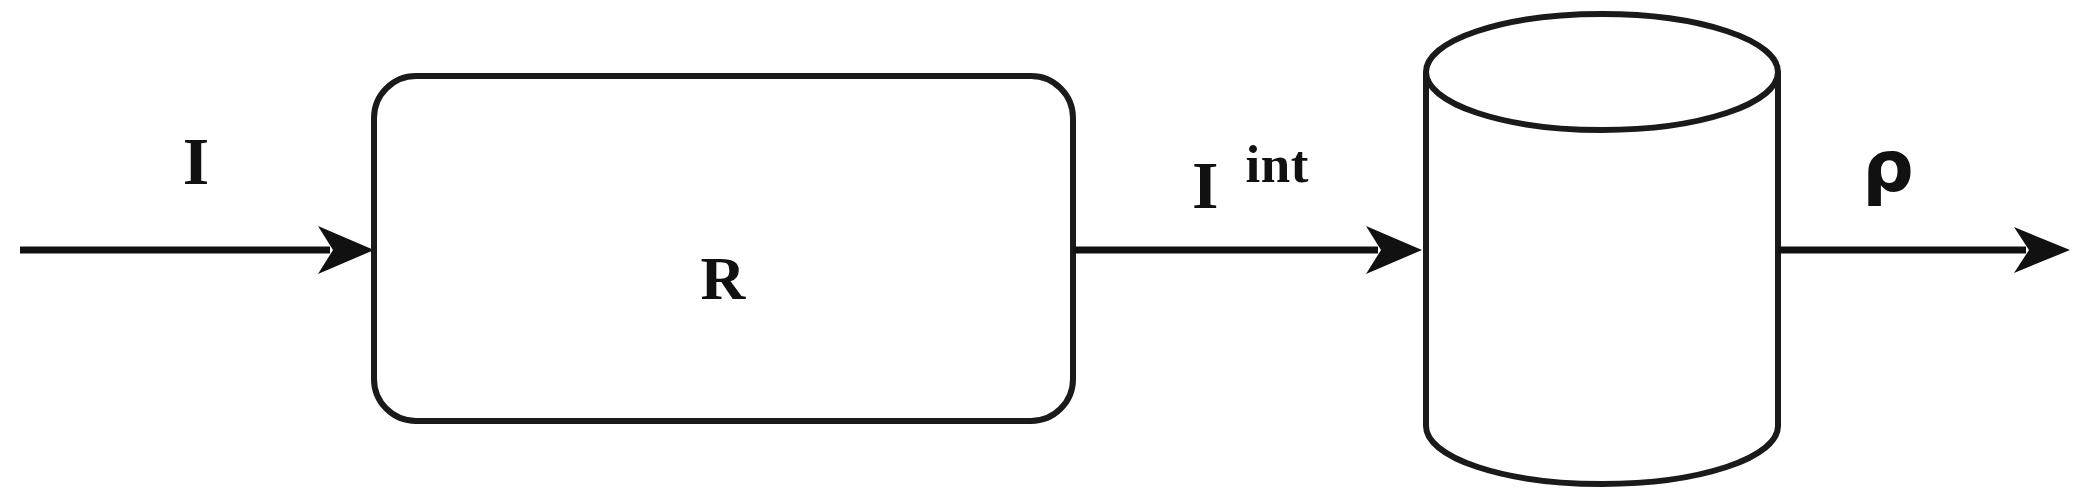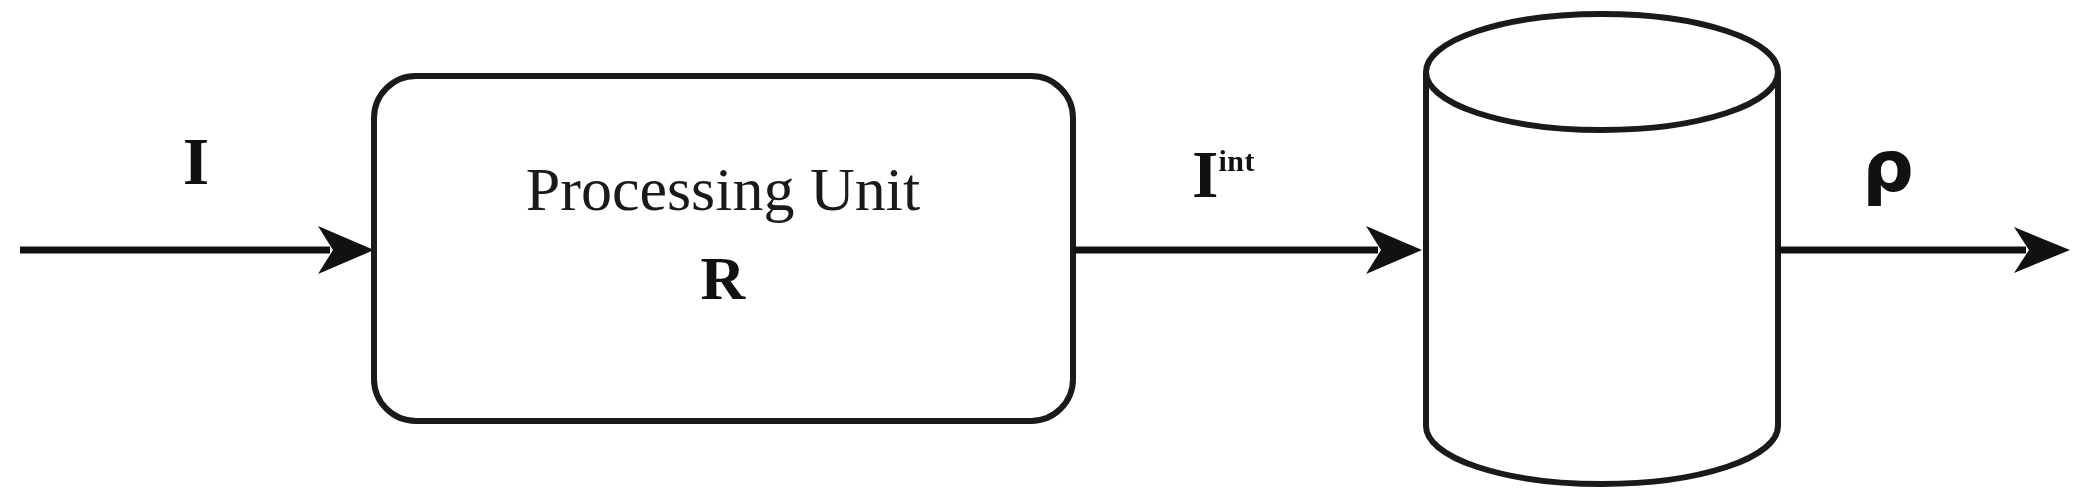--- a/index.html
+++ b/index.html
@@ -30,26 +30,27 @@
     color: #111111;
     line-height: 1;
   }
   
   .edge-label {
     font-family: "Liberation Serif", serif;
     font-weight: bold;
     font-size: 68px;
   }
   .edge-label .sup {
-    font-size: 30px;
+    font-size: 53px;
     font-weight: bold;
     vertical-align: super;
     position: relative;
     top: -2px;
     letter-spacing: 0.5px;
+    margin-left: 27px;
   }
   .greek-label {
     font-family: "DejaVu Sans", sans-serif;
     font-weight: bold;
     font-size: 72px;
     color: #111111;
   }
   
   .node-label {
     font-family: "Liberation Serif", serif;
@@ -115,18 +116,17 @@
   </div>
 
   <div class="lbl edge-label" style="left:1192px; top:140px;">
     <span>I</span><span class="sup">int</span>
   </div>
 
   <div class="lbl greek-label centered" style="left:1888px; top:130px;">
     <span>ρ</span>
   </div>
 
-  <div class="lbl node-label centered" style="left:723px; top:158px;">Processing Unit</div>
 
   <div class="lbl node-label-bold centered" style="left:723px; top:247px;">R</div>
 
 
 </div>
 
 </body></html>

